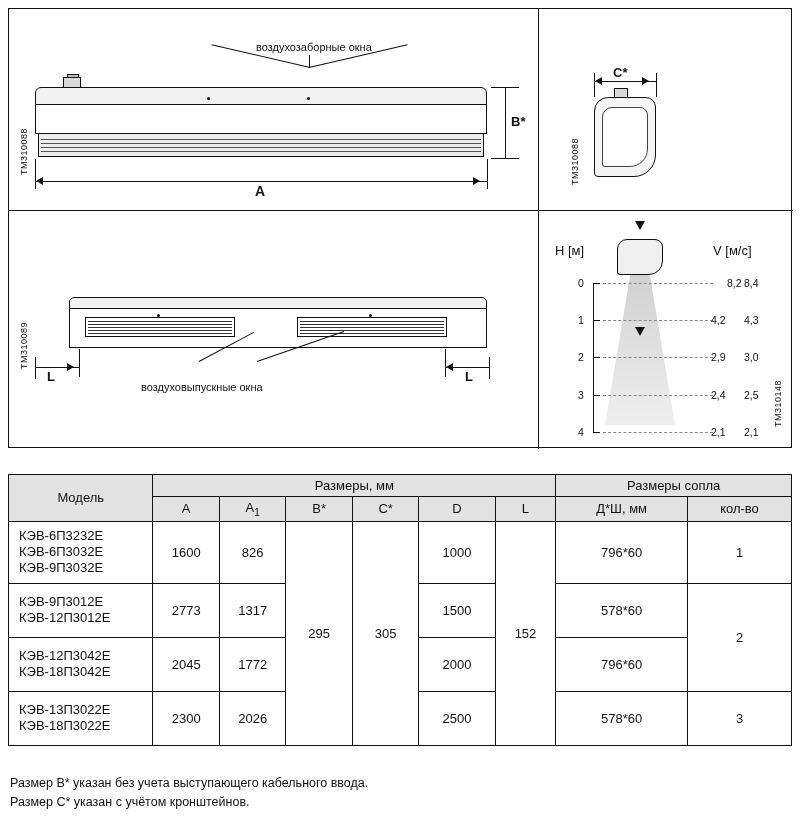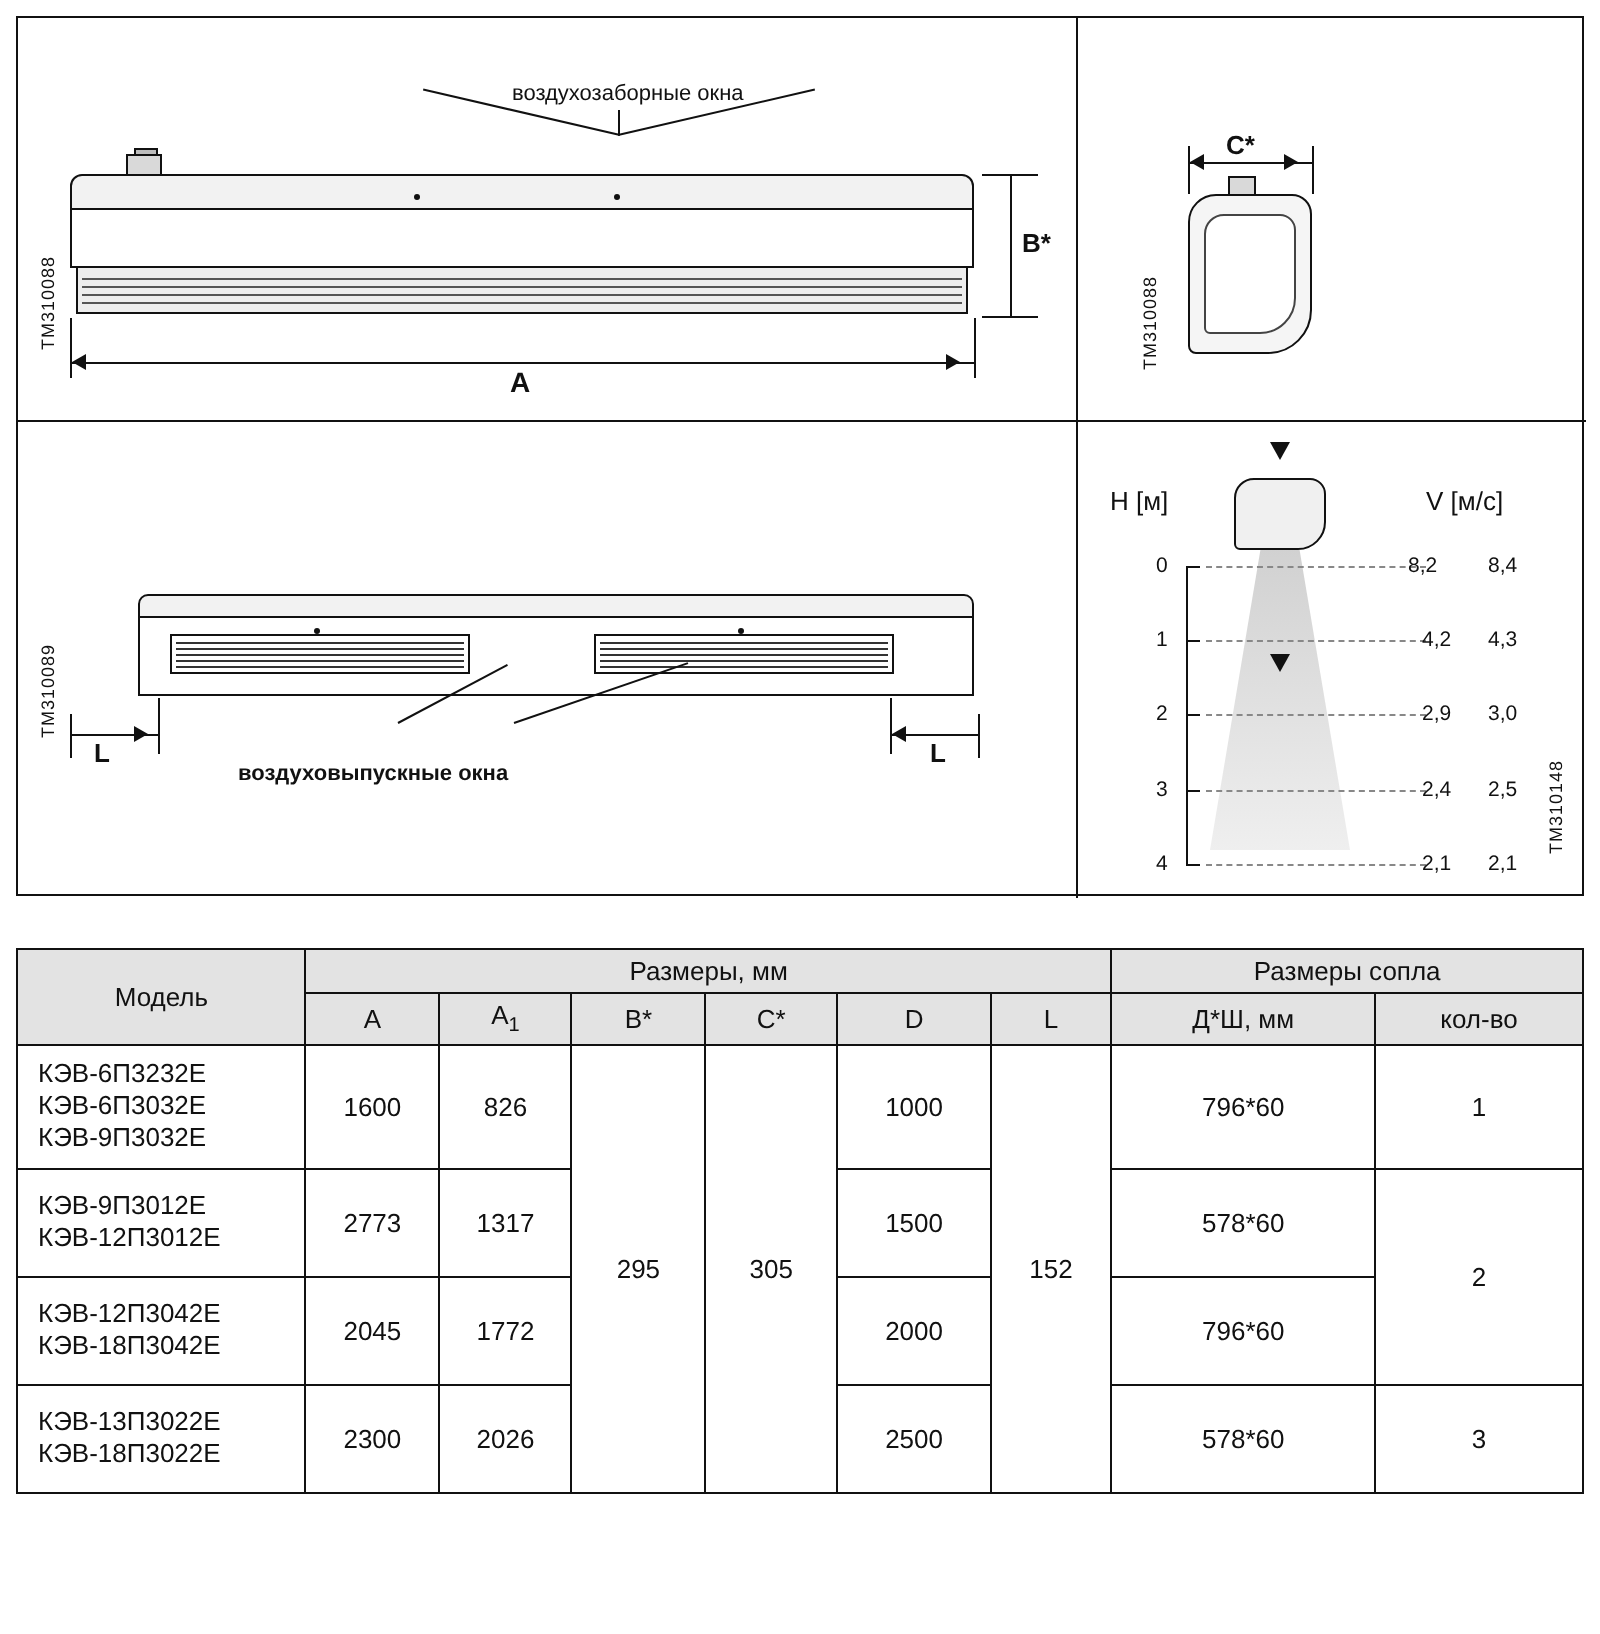--- a/index.html
+++ b/index.html
@@ -136,21 +136,21 @@
         <i style="top:3px;"></i>
           <i style="top:6px;"></i>
           <i style="top:9px;"></i>
           <i style="top:12px;"></i>
           <i style="top:15px;"></i>
       </div>
       <div class="dot" style="left:88px;top:17px;"></div>
       <div class="dot" style="left:300px;top:17px;"></div>
     </div>
 
-    <div class="lbl" style="left:110px;top:372px;font-weight:bold;">воздуховыпускные окна</div>
+    <div class="lbl" style="left:132px;top:372px;">воздуховыпускные окна</div>
     <div class="line" style="left:190px;top:352px;width:62px;height:1px;transform:rotate(-28deg);transform-origin:left center;"></div>
     <div class="line" style="left:248px;top:352px;width:92px;height:1px;transform:rotate(-19deg);transform-origin:left center;"></div>
 
     <div class="line hline" style="left:26px;top:358px;width:44px;"></div>
     <div class="line vline" style="left:26px;top:348px;height:22px;"></div>
     <div class="line vline" style="left:70px;top:340px;height:28px;"></div>
     <div class="arrowR" style="left:58px;top:354px;"></div>
     <div class="lbl" style="left:38px;top:360px;font-size:13px;font-weight:bold;">L</div>
 
     <div class="line hline" style="left:436px;top:358px;width:44px;"></div>
@@ -183,21 +183,21 @@
     <div class="num" style="left:33px;top:136px;">2</div>
     <div class="num" style="left:33px;top:174px;">3</div>
     <div class="num" style="left:33px;top:211px;">4</div>
 
     <div class="dashrow" style="left:58px;top:68px;width:110px;"></div>
     <div class="dashrow" style="left:58px;top:105px;width:110px;"></div>
     <div class="dashrow" style="left:58px;top:142px;width:110px;"></div>
     <div class="dashrow" style="left:58px;top:180px;width:110px;"></div>
     <div class="dashrow" style="left:58px;top:217px;width:110px;"></div>
 
-    <div class="num" style="left:159px;top:62px;">8,2</div>
+    <div class="num" style="left:182px;top:62px;">8,2</div>
     <div class="num" style="left:166px;top:99px;">4,2</div>
     <div class="num" style="left:166px;top:136px;">2,9</div>
     <div class="num" style="left:166px;top:174px;">2,4</div>
     <div class="num" style="left:166px;top:211px;">2,1</div>
 
     <div class="num" style="left:199px;top:62px;">8,4</div>
     <div class="num" style="left:199px;top:99px;">4,3</div>
     <div class="num" style="left:199px;top:136px;text-align:right;">3,0</div>
     <div class="num" style="left:199px;top:174px;">2,5</div>
     <div class="num" style="left:199px;top:211px;">2,1</div>
@@ -257,14 +257,18 @@
 КЭВ-18П3022Е</td>
         <td>2300</td>
         <td>2026</td>
         <td>2500</td>
         <td>578*60</td>
         <td>3</td>
       </tr>
     </tbody>
   </table>
 
+  <div class="notes">
+    <div>Размер B* указан без учета выступающего кабельного ввода.</div>
+    <div>Размер C* указан с учётом кронштейнов.</div>
+  </div>
 
 </div>
 
 </body></html>

